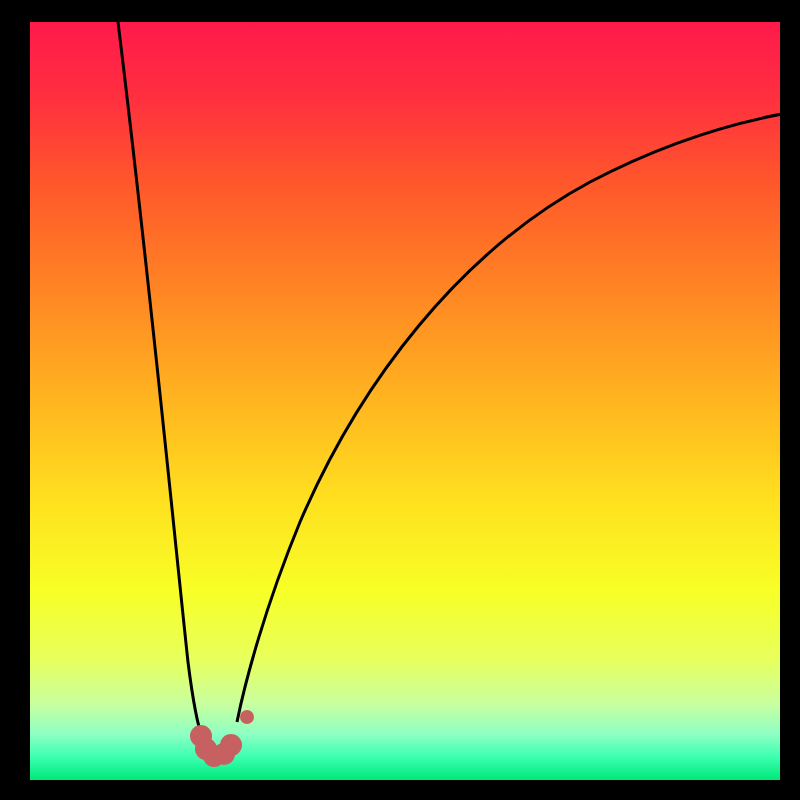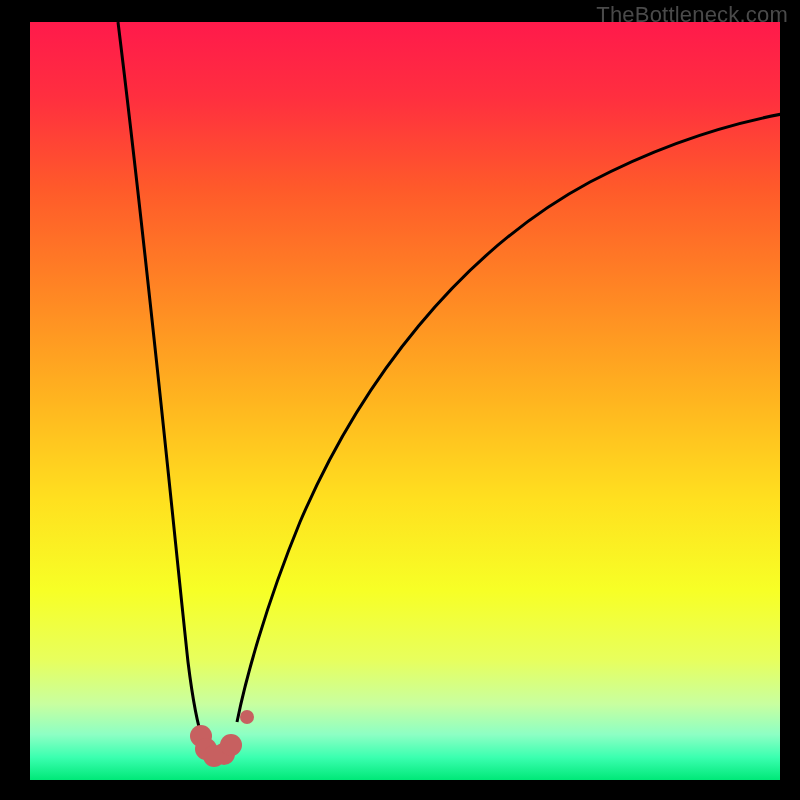--- a/index.html
+++ b/index.html
@@ -68,14 +68,13 @@
           <circle cx="171" cy="714" r="11" fill="#c76060"></circle>
           <circle cx="176" cy="727" r="11" fill="#c76060"></circle>
           <circle cx="184" cy="734" r="11" fill="#c76060"></circle>
           <circle cx="194" cy="732" r="11" fill="#c76060"></circle>
           <circle cx="201" cy="723" r="11" fill="#c76060"></circle>
           <circle cx="217" cy="695" r="7" fill="#c76060"></circle>
         </g>
     </svg>
   </div>
 
-  <div class="watermark">TheBottleneck.com</div>
 </div>
 
 </body></html>

